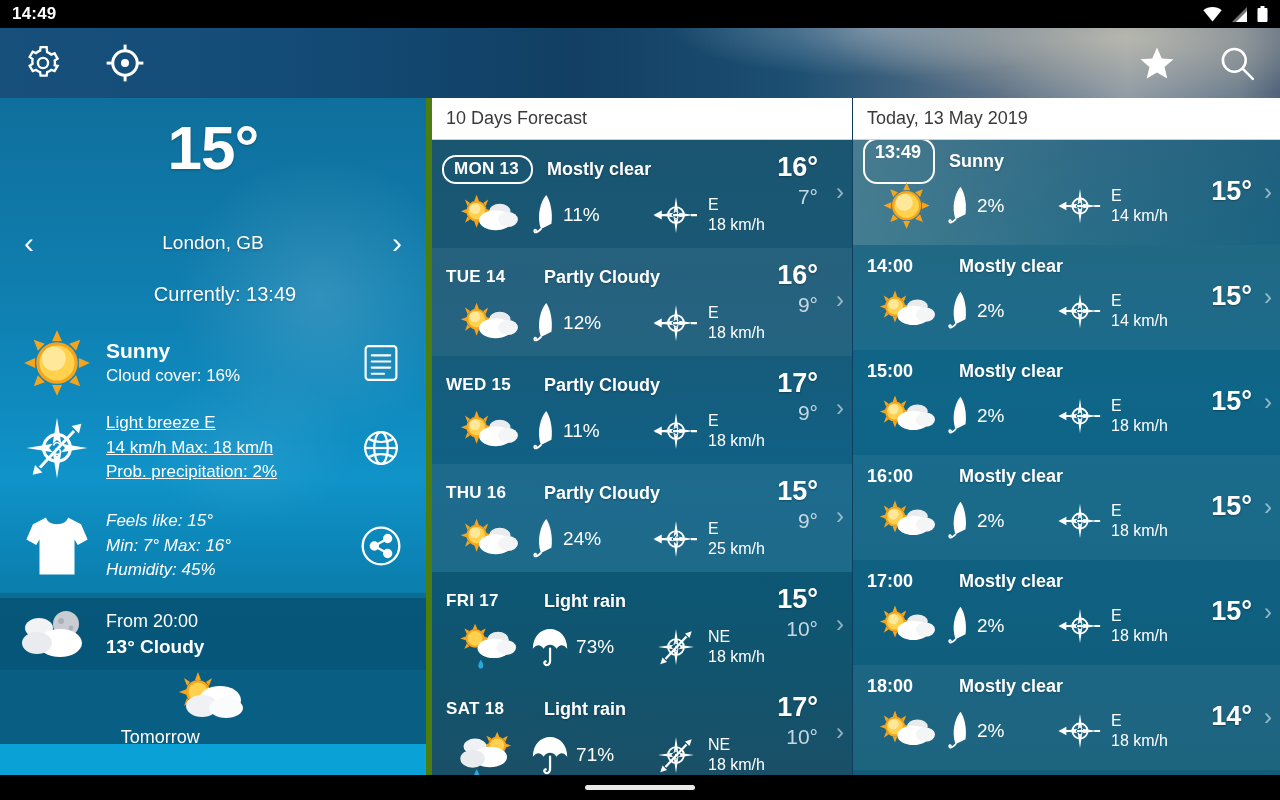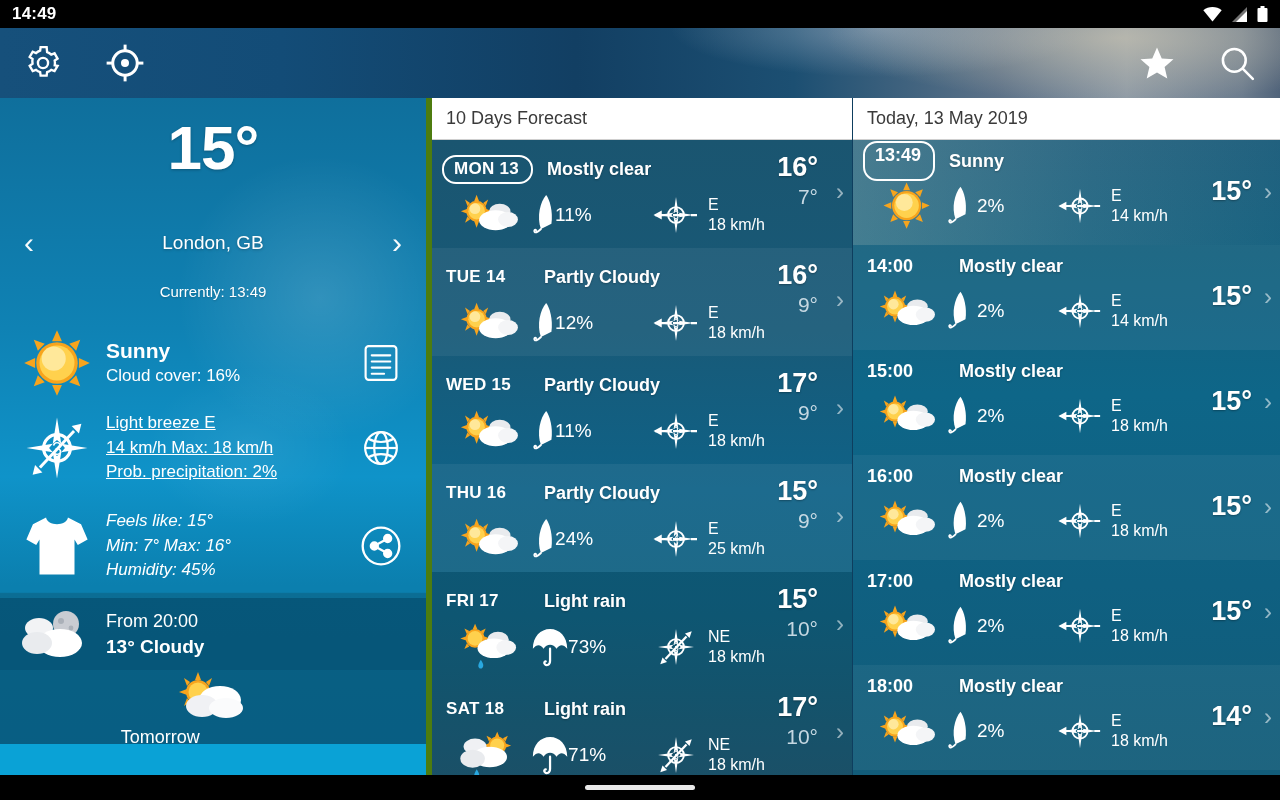--- a/index.html
+++ b/index.html
@@ -56,22 +56,22 @@
     text-align: center; font-size: 62px; font-weight: bold;
     text-shadow: 0 1px 3px rgba(0,0,0,.25); letter-spacing: -1px;
   }
   .cur-city-row {
     position: absolute; top: 122px; left: 0; width: 426px; height: 46px;
     display: flex; align-items: center; justify-content: space-between; padding: 0 24px;
   }
   .cur-city { font-size: 19px; font-weight: normal; text-shadow: 0 1px 3px rgba(0,0,0,.25); }
   .chev { font-size: 30px; font-weight: 300; opacity: .97; cursor: pointer; line-height: 1; }
   .cur-time {
-    position: absolute; top: 185px; left: 0; width: 426px; text-align: center;
-    font-size: 15px; text-shadow: 0 1px 2px rgba(0,0,0,.2);
+    position: absolute; top: 185px; left: 12px; width: 426px; text-align: center;
+    font-size: 20px; text-shadow: 0 1px 2px rgba(0,0,0,.2);
   }
 
   .cur-block { position: absolute; left: 0; width: 426px; display: flex; align-items: center; padding: 0 14px; }
   .cur-block .bi { width: 86px; display: flex; justify-content: center; align-items: center; }
   .cur-block .bt { flex: 1; padding-left: 6px; }
   .cur-block .ba { width: 62px; display: flex; justify-content: center; }
   .bt .big { font-size: 21px; font-weight: bold; line-height: 1.25; }
   .bt .sm  { font-size: 17px; line-height: 1.45; }
 
   .blk-sunny   { top: 225px; height: 80px; }
@@ -104,42 +104,42 @@
   .daychip {
     font-size: 17px; font-weight: bold; letter-spacing: .3px; min-width: 84px;
   }
   .daychip.pill {
     border: 2px solid #fff; border-radius: 14px; padding: 2px 12px 3px 10px;
     min-width: 0; margin-left: -4px;
   }
   .dcond { font-size: 18px; font-weight: bold; margin-left: 14px; text-shadow: 0 1px 2px rgba(0,0,0,.25); }
   .drow .r2 { display: flex; align-items: center; height: 62px; }
   .dicon { width: 86px; display: flex; justify-content: center; align-items: center; }
-  .dprec { display: flex; align-items: center; width: 120px; }
+  .dprec { display: flex; align-items: center; width: 120px; gap: 8px; }
   .dprec .pv { font-size: 19px; }
   .dwind { display: flex; align-items: center; gap: 8px; }
   .dwind .wtxt { font-size: 16px; line-height: 1.25; }
   .dtemps {
     position: absolute; right: 34px; top: 12px; text-align: right;
   }
   .dtemps .hi { font-size: 27px; font-weight: bold; text-shadow: 0 1px 2px rgba(0,0,0,.3); }
   .dtemps .lo { font-size: 21px; color: #c6d8e2; margin-top: 2px; }
   .rowchev {
     position: absolute; right: 8px; top: 38px; font-size: 24px; color: rgba(255,255,255,0.55);
     font-weight: 300; cursor: pointer;
   }
 
   
   .col-right .list { background: linear-gradient(180deg, #1d5e7c 0%, #15617f 18%, #0e6688 40%, #0f6081 70%, #125c79 100%); }
   .hrow { position: relative; height: 105px; color: #fff; padding: 0 8px 0 14px; }
   .hrow.hl { background: linear-gradient(90deg, rgba(230,228,210,0.22), rgba(210,215,215,0.10) 55%, rgba(255,255,255,0.02)); }
   .hrow.alt { background: rgba(255,255,255,0.05); }
   .hrow .r1 { display: flex; align-items: center; height: 36px; padding-top: 6px; }
   .hchip { font-size: 18px; font-weight: bold; min-width: 78px; }
-  .hchip.pill { border: 2px solid #fff; border-radius: 14px; padding: 2px 12px 13px 10px; min-width: 0; margin-left: -4px; }
+  .hchip.pill { border: 2px solid #fff; border-radius: 14px; padding: 2px 12px 19px 10px; min-width: 0; margin-left: -4px; }
   .hcond { font-size: 18px; font-weight: bold; margin-left: 14px; text-shadow: 0 1px 2px rgba(0,0,0,.25); }
   .hrow .r2 { display: flex; align-items: center; height: 60px; }
   .hicon { width: 80px; display: flex; justify-content: center; align-items: center; }
   .hprec { display: flex; align-items: center; width: 110px; gap: 8px; }
   .hprec .pv { font-size: 19px; }
   .hwind { display: flex; align-items: center; gap: 8px; }
   .hwind .wtxt { font-size: 16px; line-height: 1.25; }
   .htemp {
     position: absolute; right: 28px; top: 36px; font-size: 27px; font-weight: bold;
     text-shadow: 0 1px 2px rgba(0,0,0,.3);

